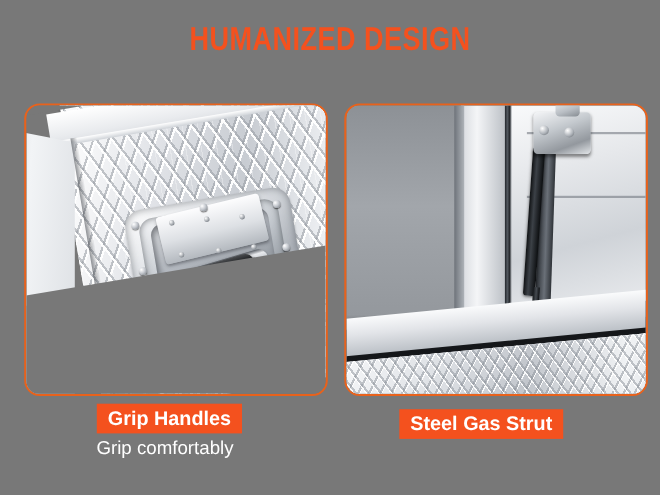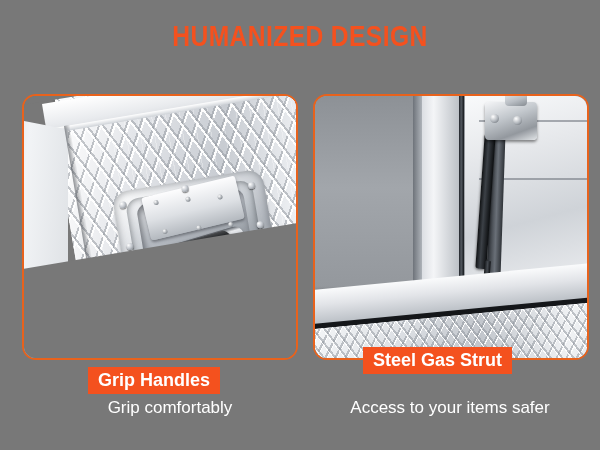--- a/index.html
+++ b/index.html
@@ -247,29 +247,29 @@
     position:absolute;
     background:#F4511E;
     color:#FFFFFF;
     font-weight:bold;
     font-size:18px;
     line-height:22px;
     padding:2px 10px 3px 10px;
     white-space:nowrap;
   }
   #badge-left{left:88px;top:367px;}
-  #badge-right{left:363px;top:347px;}
+  #badge-right{left:363px;top:372px;}
   .subcaption{
     position:absolute;
     color:#FFFFFF;
     font-size:17px;
     line-height:20px;
     white-space:nowrap;
   }
-  #sub-left{left:0;top:398px;width:300px;text-align:center;margin-left:20px;}
+  #sub-left{left:0;top:398px;width:300px;text-align:center;}
   #sub-right{left:300px;top:398px;width:300px;text-align:center;}
 </style>
 </head>
 <body>
 
 <div class="stage">
 
   <div class="headline">HUMANIZED DESIGN</div>
 
   <div class="panel" id="panel-left">
@@ -336,15 +336,14 @@
       <div class="r-box-dark"></div>
       <div class="plate r-box-front"></div>
       <div class="plate plate-fine r-box-bottom"></div>
     </div>
   </div>
 
   <div class="badge" id="badge-left">Grip Handles</div>
   <div class="subcaption" id="sub-left">Grip comfortably</div>
 
   <div class="badge" id="badge-right">Steel Gas Strut</div>
-  <div class="subcaption" id="sub-right">Access to your items safer</div>
 
 </div>
 
 </body></html>

